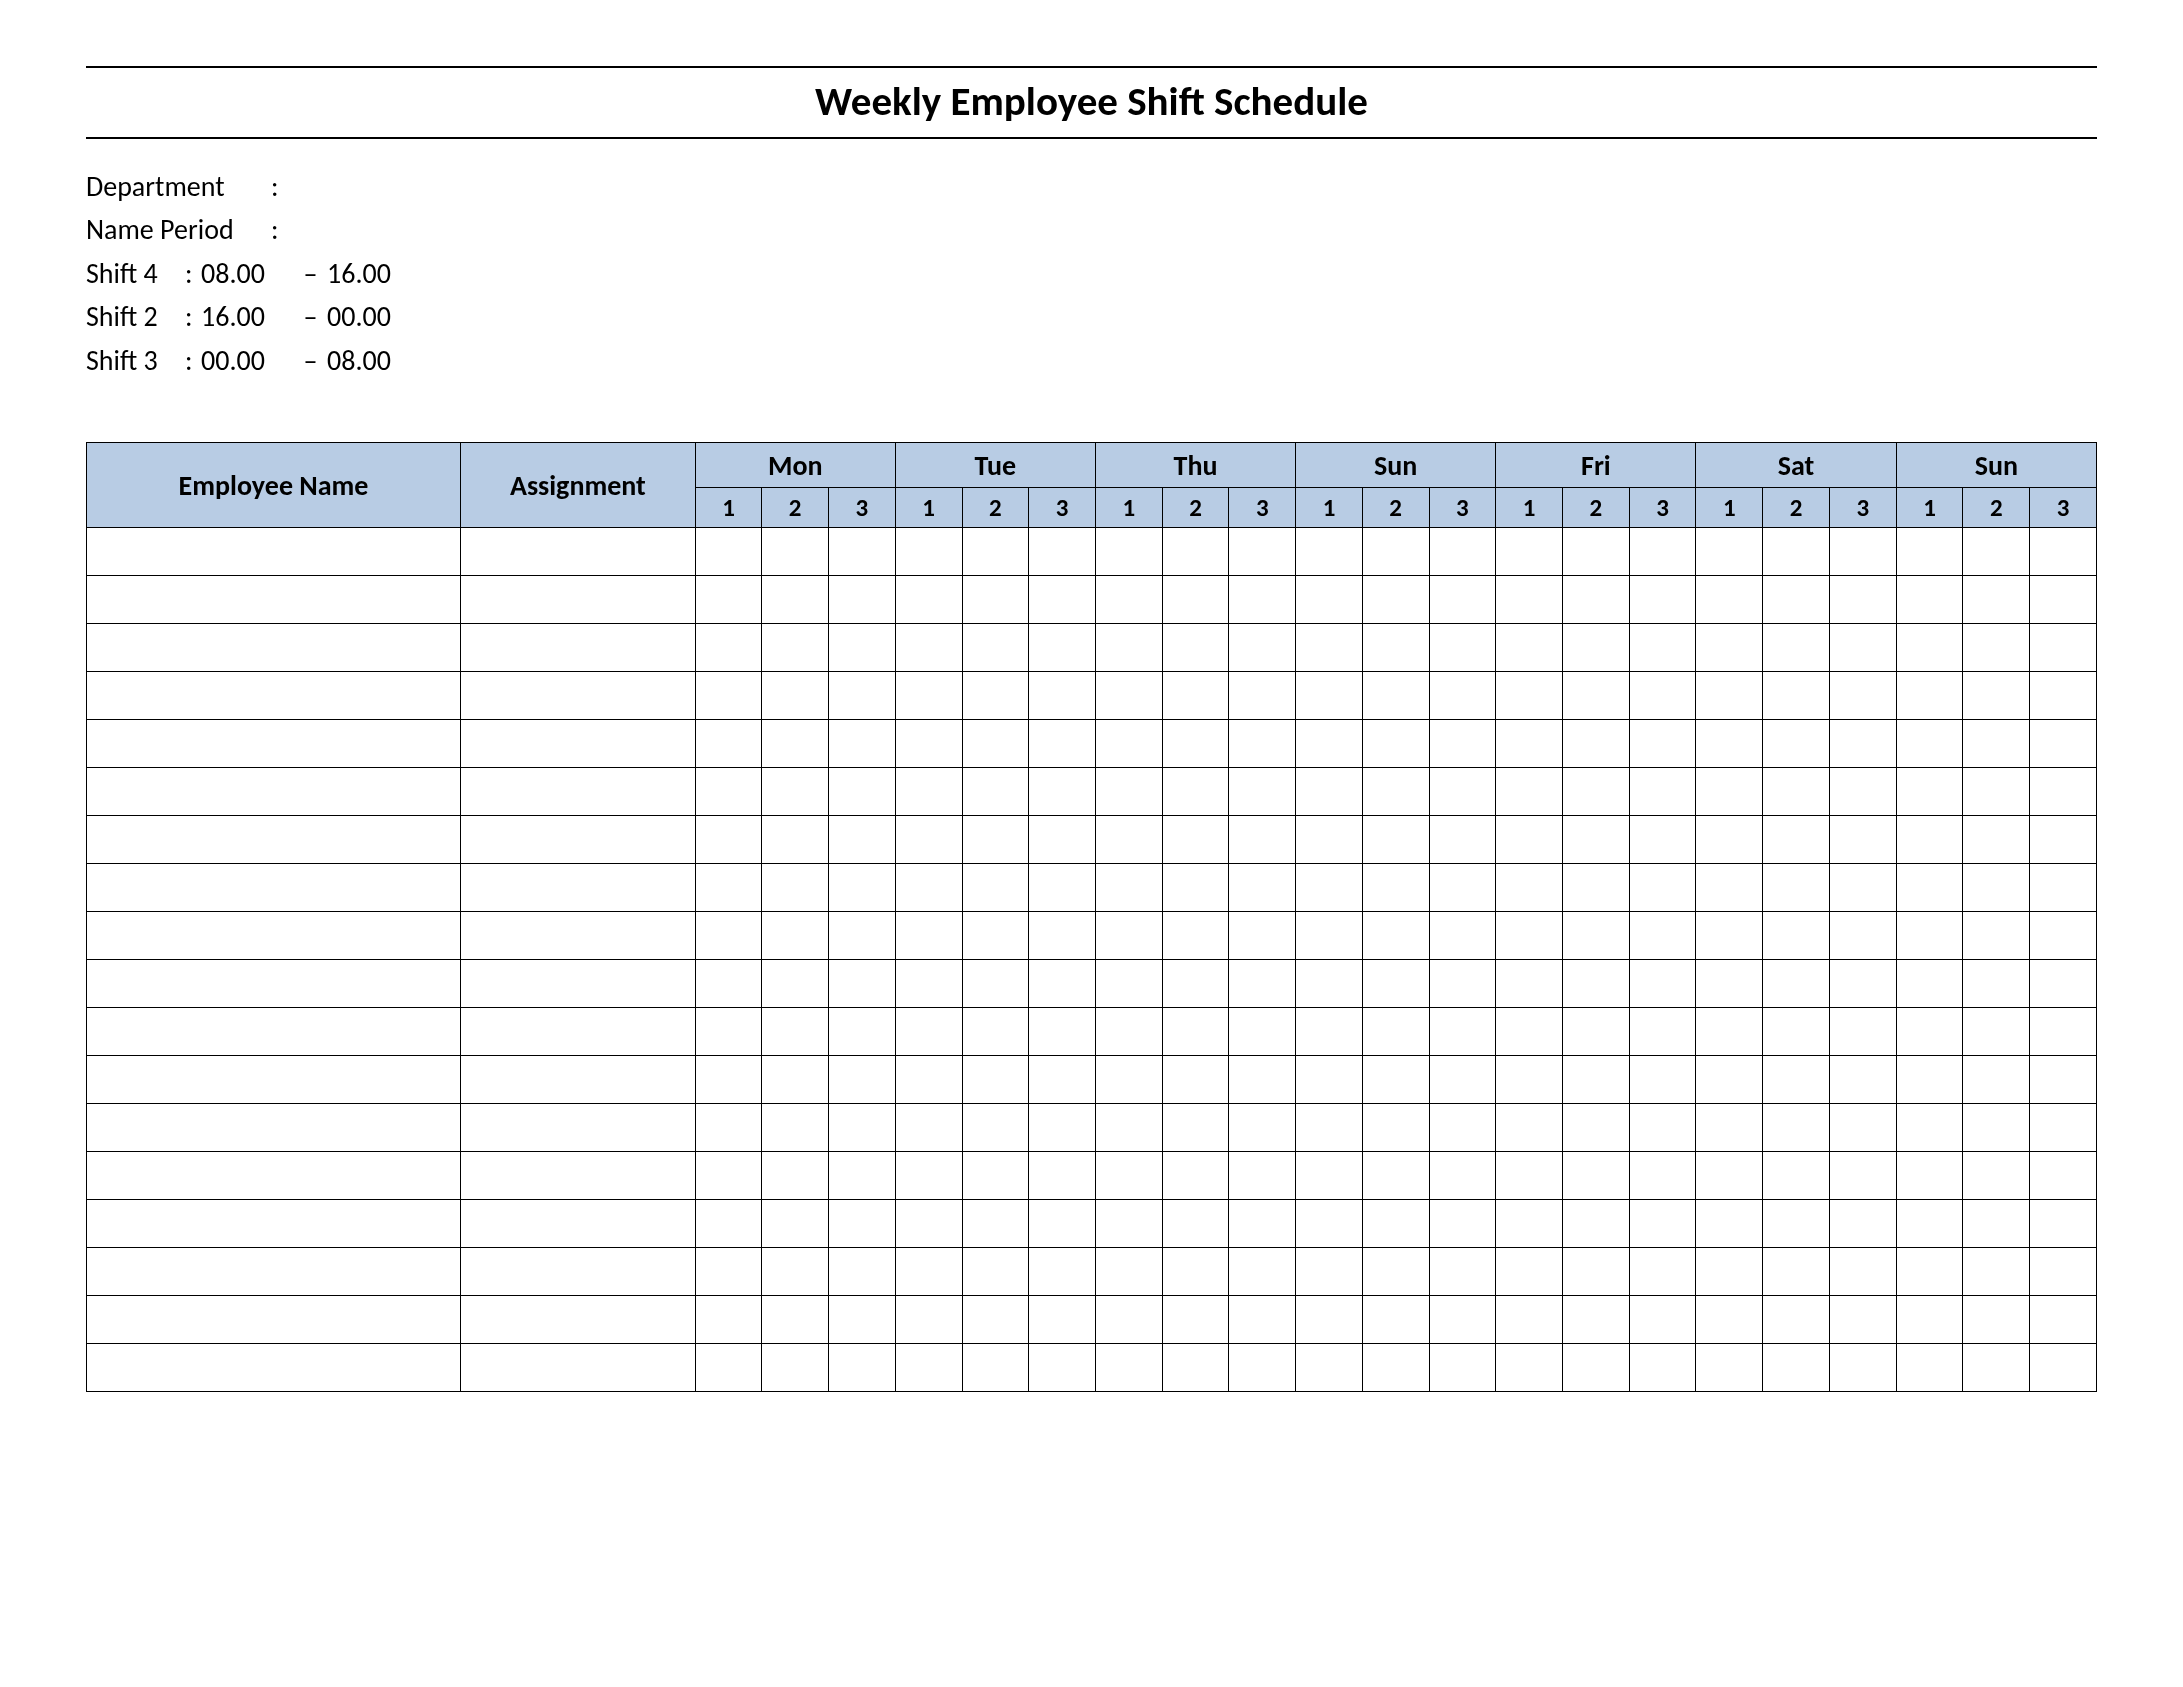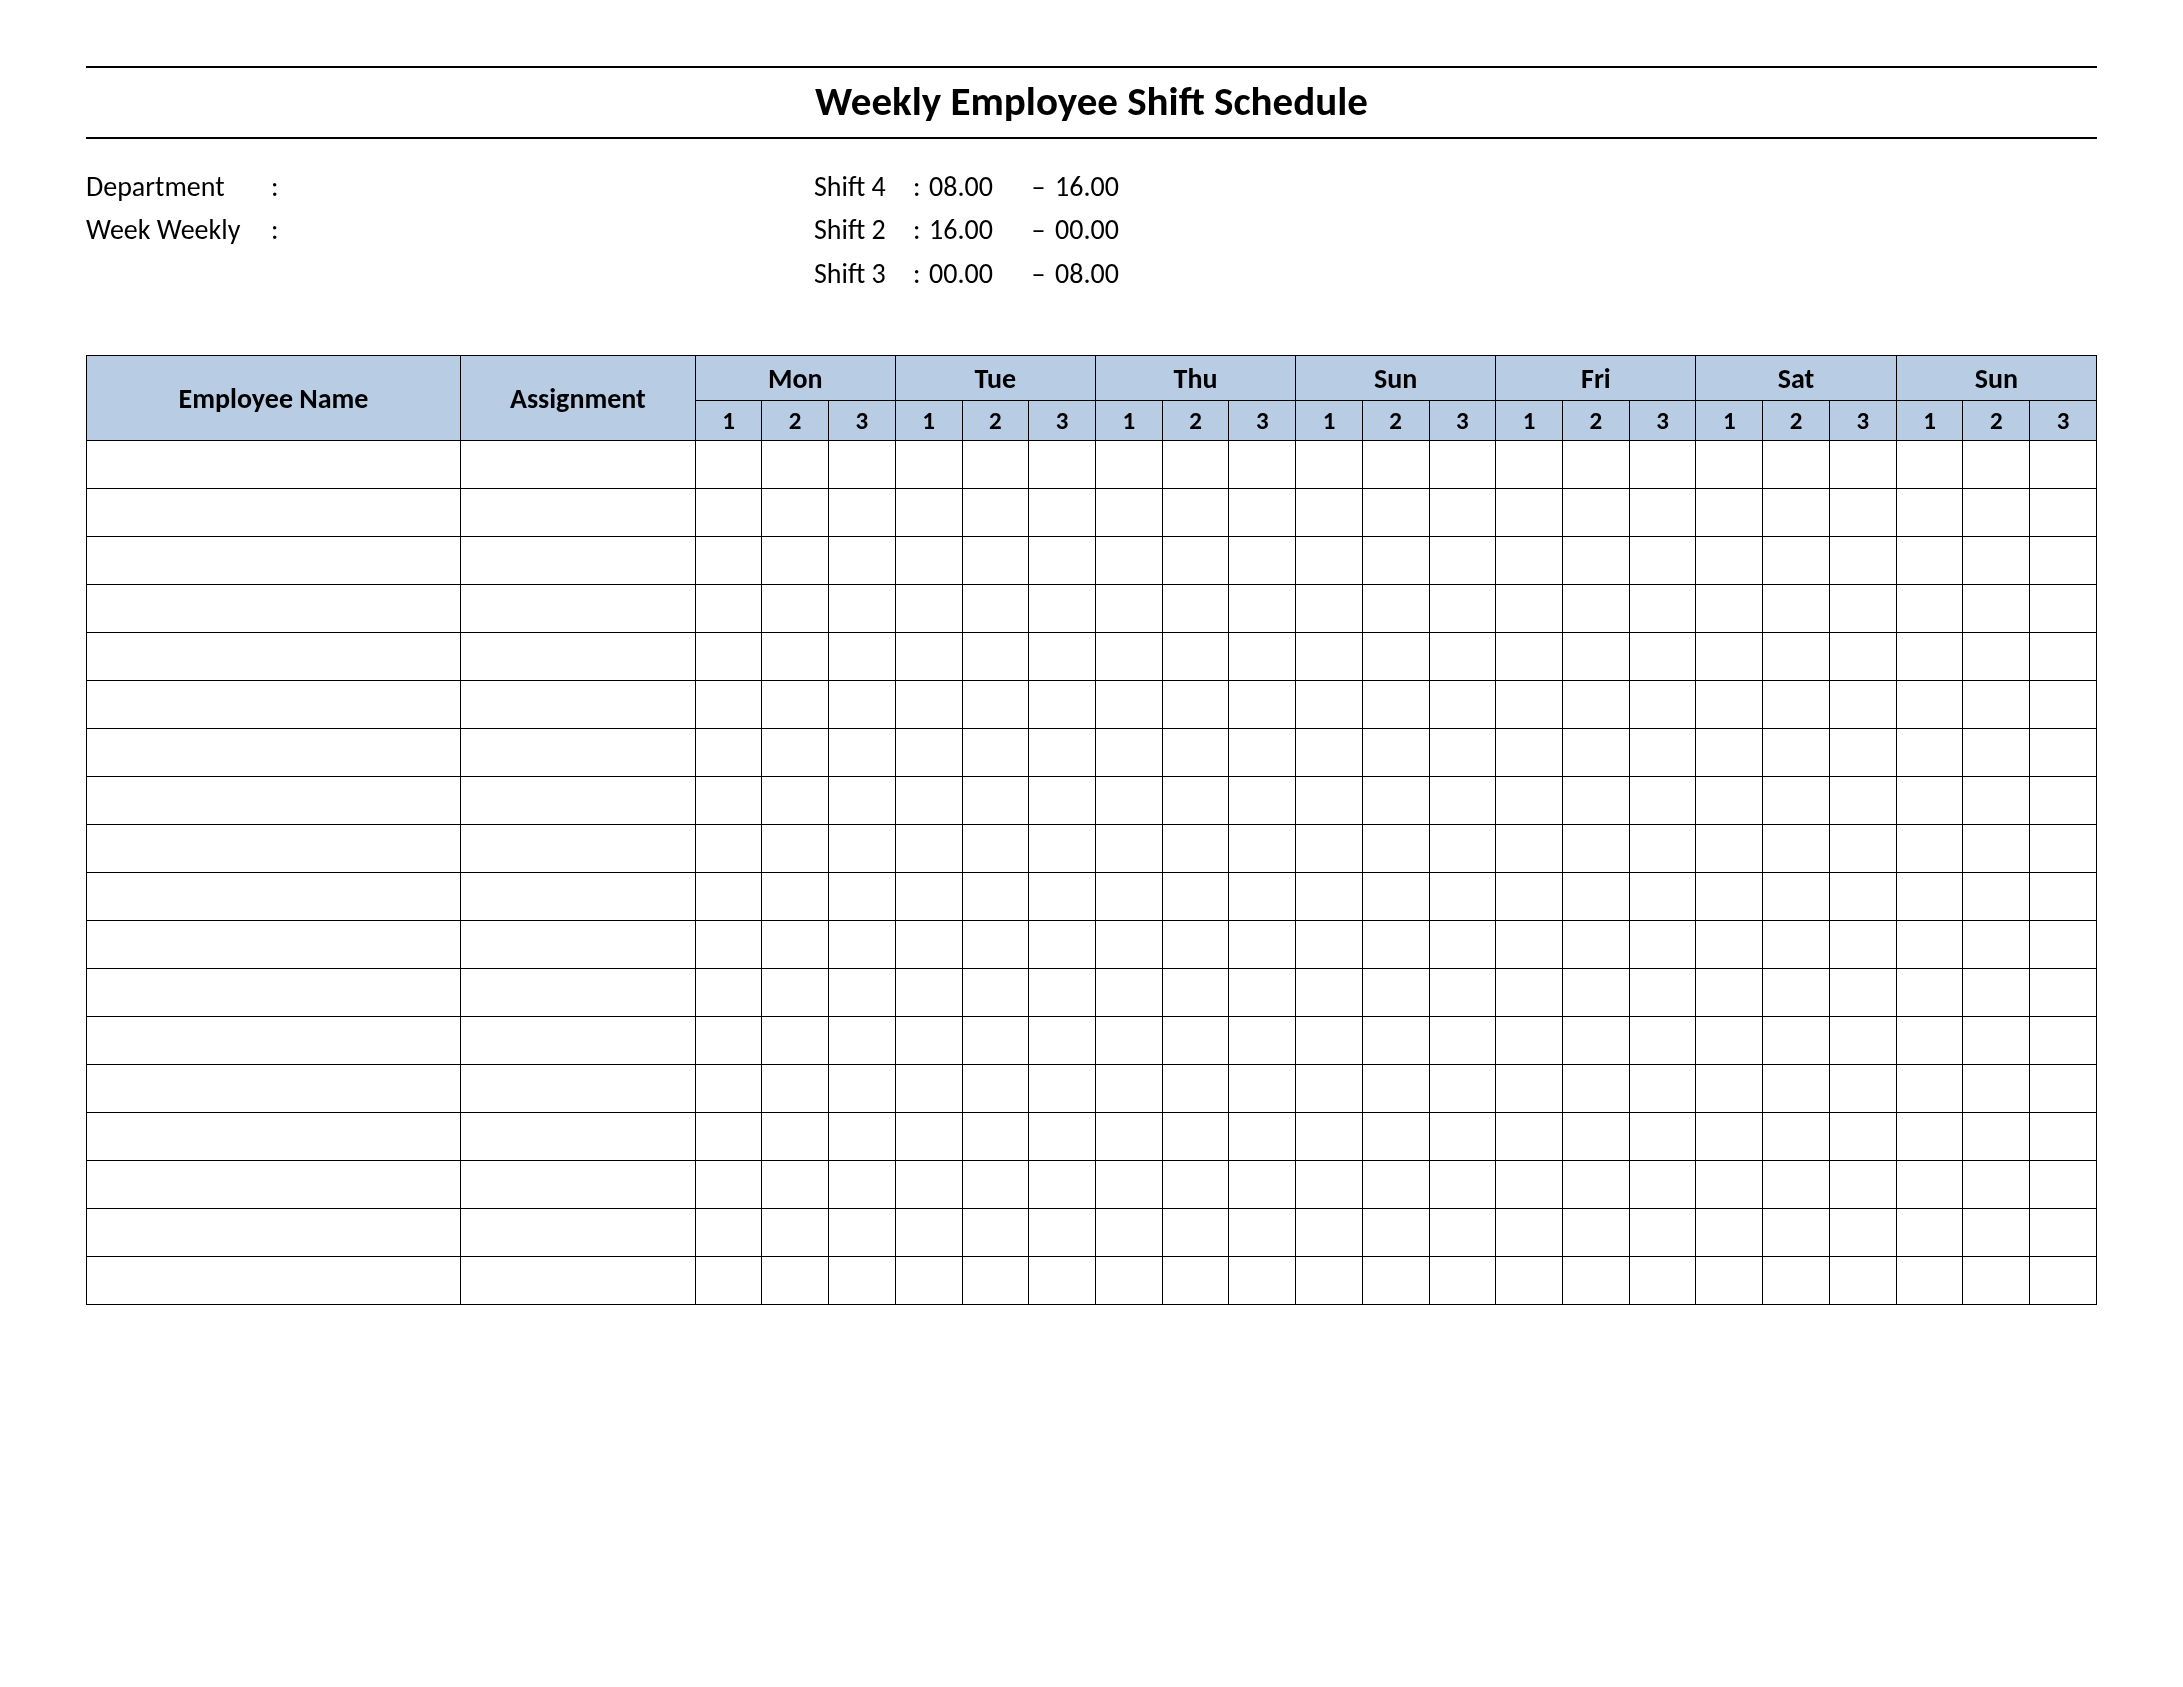--- a/index.html
+++ b/index.html
@@ -26,20 +26,21 @@
   .title {
     text-align: center;
     font-weight: 700;
     font-size: 41px;
   }
   .meta-block {
     display: flex;
     font-size: 28px;
     line-height: 1.55;
     margin-bottom: 60px;
+    flex-direction: column;
   }
   .meta-left {
     width: 728px;
   }
   .meta-row {
     display: flex;
   }
   .meta-label {
     width: 185px;
   }
@@ -93,21 +94,21 @@
   </div>
 
   <div class="meta-block">
     <div class="meta-left">
       <div class="meta-row">
         <span class="meta-label">Department</span>
         <span class="meta-colon">:</span>
         <span></span>
       </div>
       <div class="meta-row">
-        <span class="meta-label">Week Weekly</span>
+        <span class="meta-label">Name Period</span>
         <span class="meta-colon">:</span>
         <span></span>
       </div>
     </div>
     <div class="meta-right" id="shift-defs">
         <div class="meta-row">
           <span class="shift-label">Shift 4</span>
           <span class="shift-colon">:</span>
           <span class="shift-start">08.00</span>
           <span class="shift-dash">–</span>

